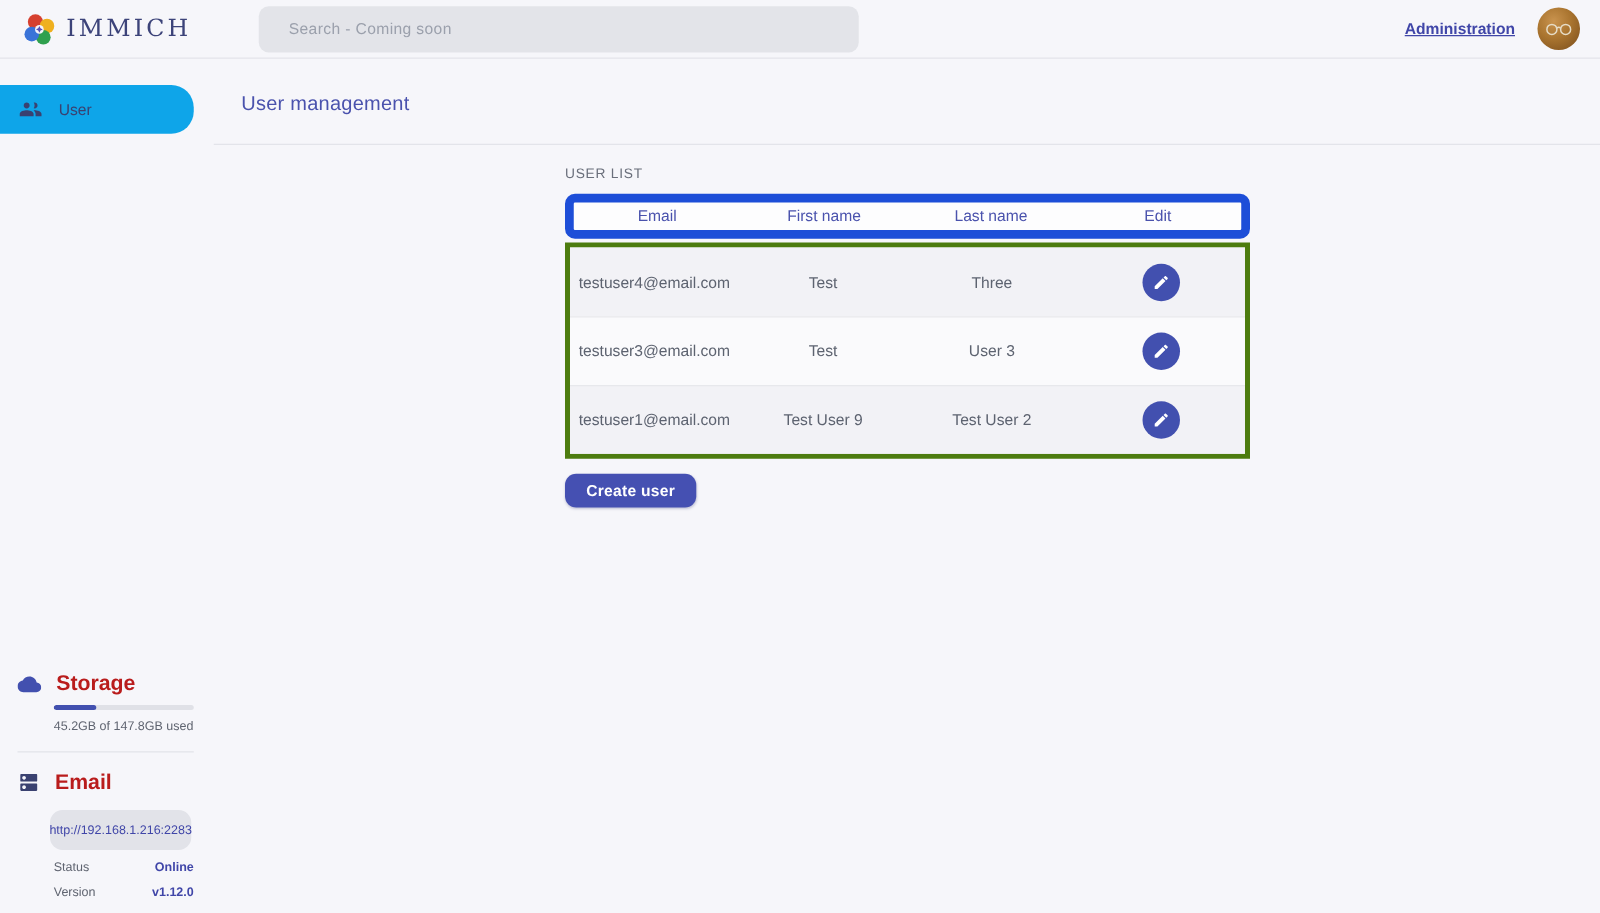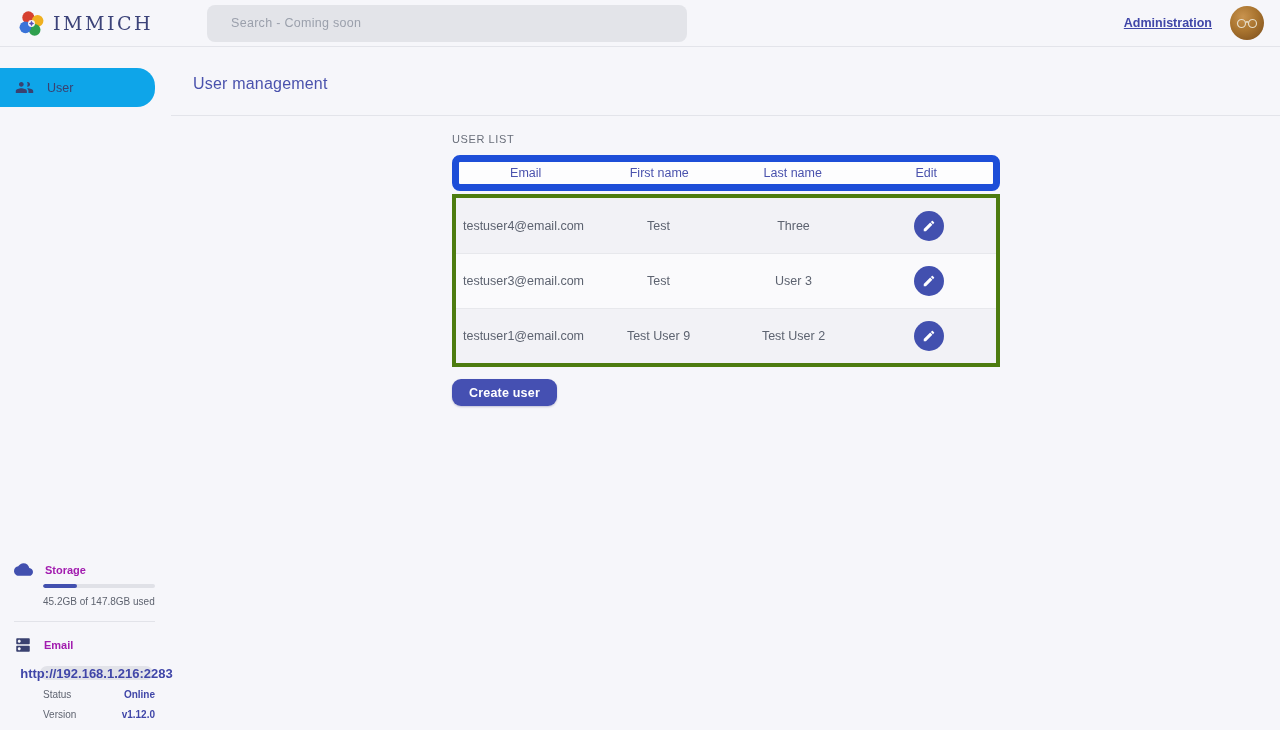--- a/index.html
+++ b/index.html
@@ -94,23 +94,23 @@
   
   .side-bottom {
     position:absolute;
     left:0; right:0; bottom:10px;
   }
   .side-sec-head {
     display:flex; align-items:center; gap:12px;
     padding-left:14px;
   }
   .side-sec-title {
-    font-size:11px;
+    font-size:17px;
     font-weight:bold;
-    color:#a21caf;
+    color:#b91c1c;
     text-align:center;
   }
   .progress-track {
     margin:7px 0 0 43px;
     width:112px; height:4px;
     border-radius:2px;
     background:#e0e1e7;
     overflow:hidden;
   }
   .progress-fill {
@@ -124,26 +124,26 @@
     color:#5f6470;
   }
   .side-divider {
     border:none;
     border-top:1px solid #e2e3e9;
     margin:14px 0 14px 14px;
   }
   .server-url-pill {
     margin:12px 0 0 40px;
     width:113px;
-    height:14px;
+    height:32px;
     background:#e2e3e9;
     border-radius:10px;
     display:flex; align-items:center; justify-content:center;
-    font-size:13px;
-    font-weight:bold;
+    font-size:10px;
+    font-weight:normal;
     color:#4046a8;
   }
   .server-row {
     margin:9px 0 0 43px;
     width:112px;
     display:flex;
     justify-content:space-between;
     font-size:10px;
   }
   .server-row .lbl { color:#5f6470; }

